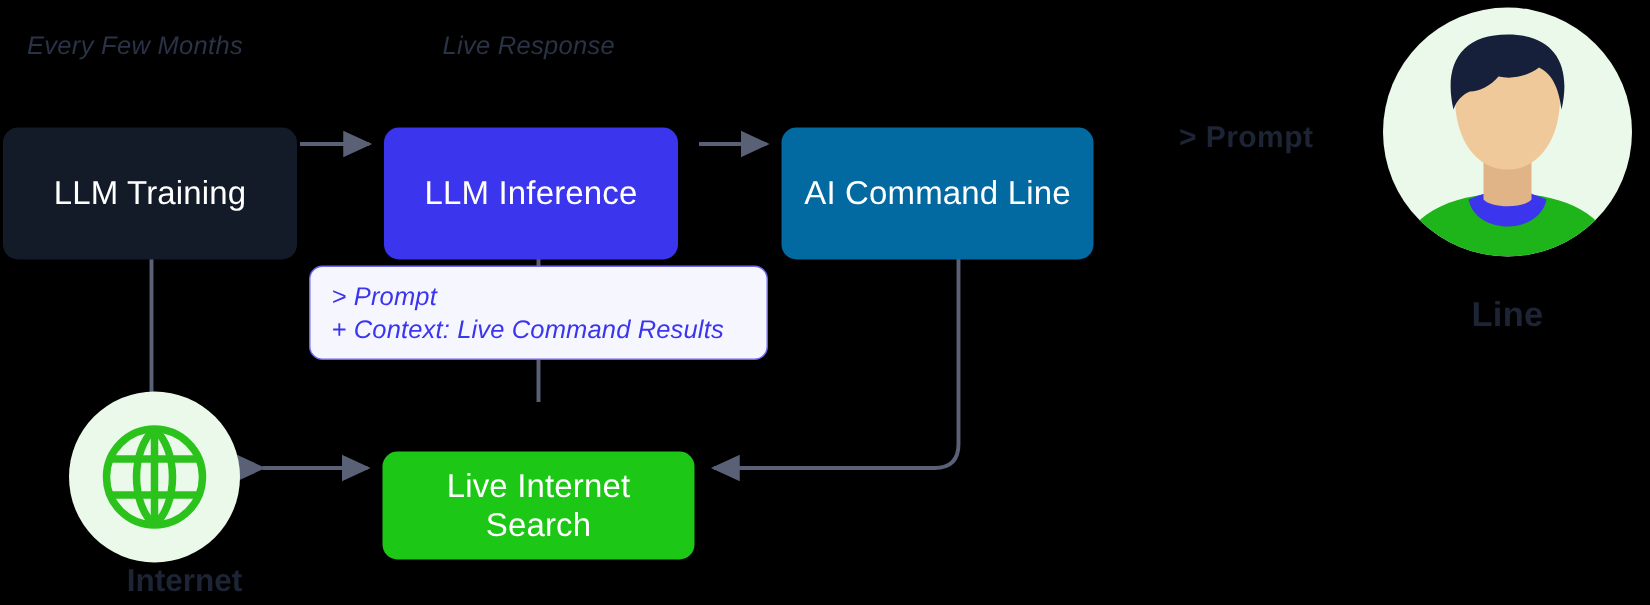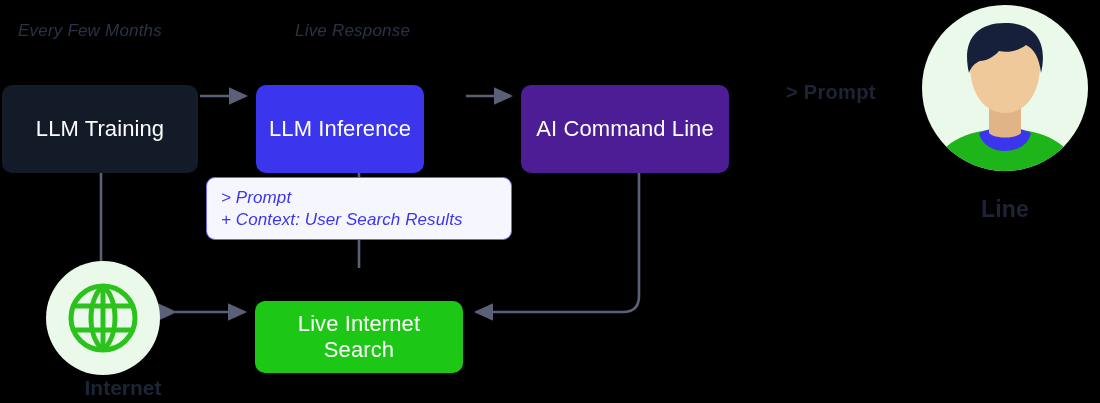--- a/index.html
+++ b/index.html
@@ -26,22 +26,22 @@
     text-align: center;
     color: #ffffff;
     font-size: 22px;
     font-weight: 400;
     line-height: 1.18;
     letter-spacing: 0.1px;
     padding: 4px 8px;
     margin-top: 33px;
   }
   .node-training { left: 2px;   top: 52px;  width: 196px; height: 88px; background: #131a28; }
-  .node-inference{ left: 256px; top: 52px;  width: 168px; height: 88px; background: #3b35ee; }
-  .node-cli      { left: 521px; top: 52px;  width: 208px; height: 88px; background: #4c1d95; }
+  .node-inference{ left: 256px; top: 52px;  width: 196px; height: 88px; background: #3b35ee; }
+  .node-cli      { left: 521px; top: 52px;  width: 208px; height: 88px; background: #0369a1; }
   .node-search   { left: 255px; top: 268px; width: 208px; height: 72px; background: #1dc715; }
 
   
   .caption {
     position: absolute;
     font-style: italic;
     font-size: 17px;
     color: #2a3246;
     letter-spacing: 0.2px;
     white-space: nowrap;
@@ -175,21 +175,21 @@
 
   <div class="node node-training">LLM Training</div>
   <div class="node node-inference">LLM Inference</div>
   <div class="node node-cli">AI Command Line</div>
   <div class="node node-search">Live Internet Search</div>
 
   <div class="prompt-label">&gt; Prompt</div>
 
   <div class="callout">
     <div class="callout-line">&gt; Prompt</div>
-    <div class="callout-line">+ Context: User Search Results</div>
+    <div class="callout-line">+ Context: Live Command Results</div>
   </div>
 
   <div class="globe-badge">
     <svg width="80" height="80" viewBox="0 0 80 80">
       <g fill="none" stroke="#2BC21C" stroke-width="5">
         <circle cx="40" cy="40" r="32"></circle>
         <line x1="9" y1="28" x2="71" y2="28"></line>
         <line x1="9" y1="52" x2="71" y2="52"></line>
         <line x1="40" y1="8" x2="40" y2="72"></line>
         <path d="M40,8 C24,22 24,58 40,72"></path>

